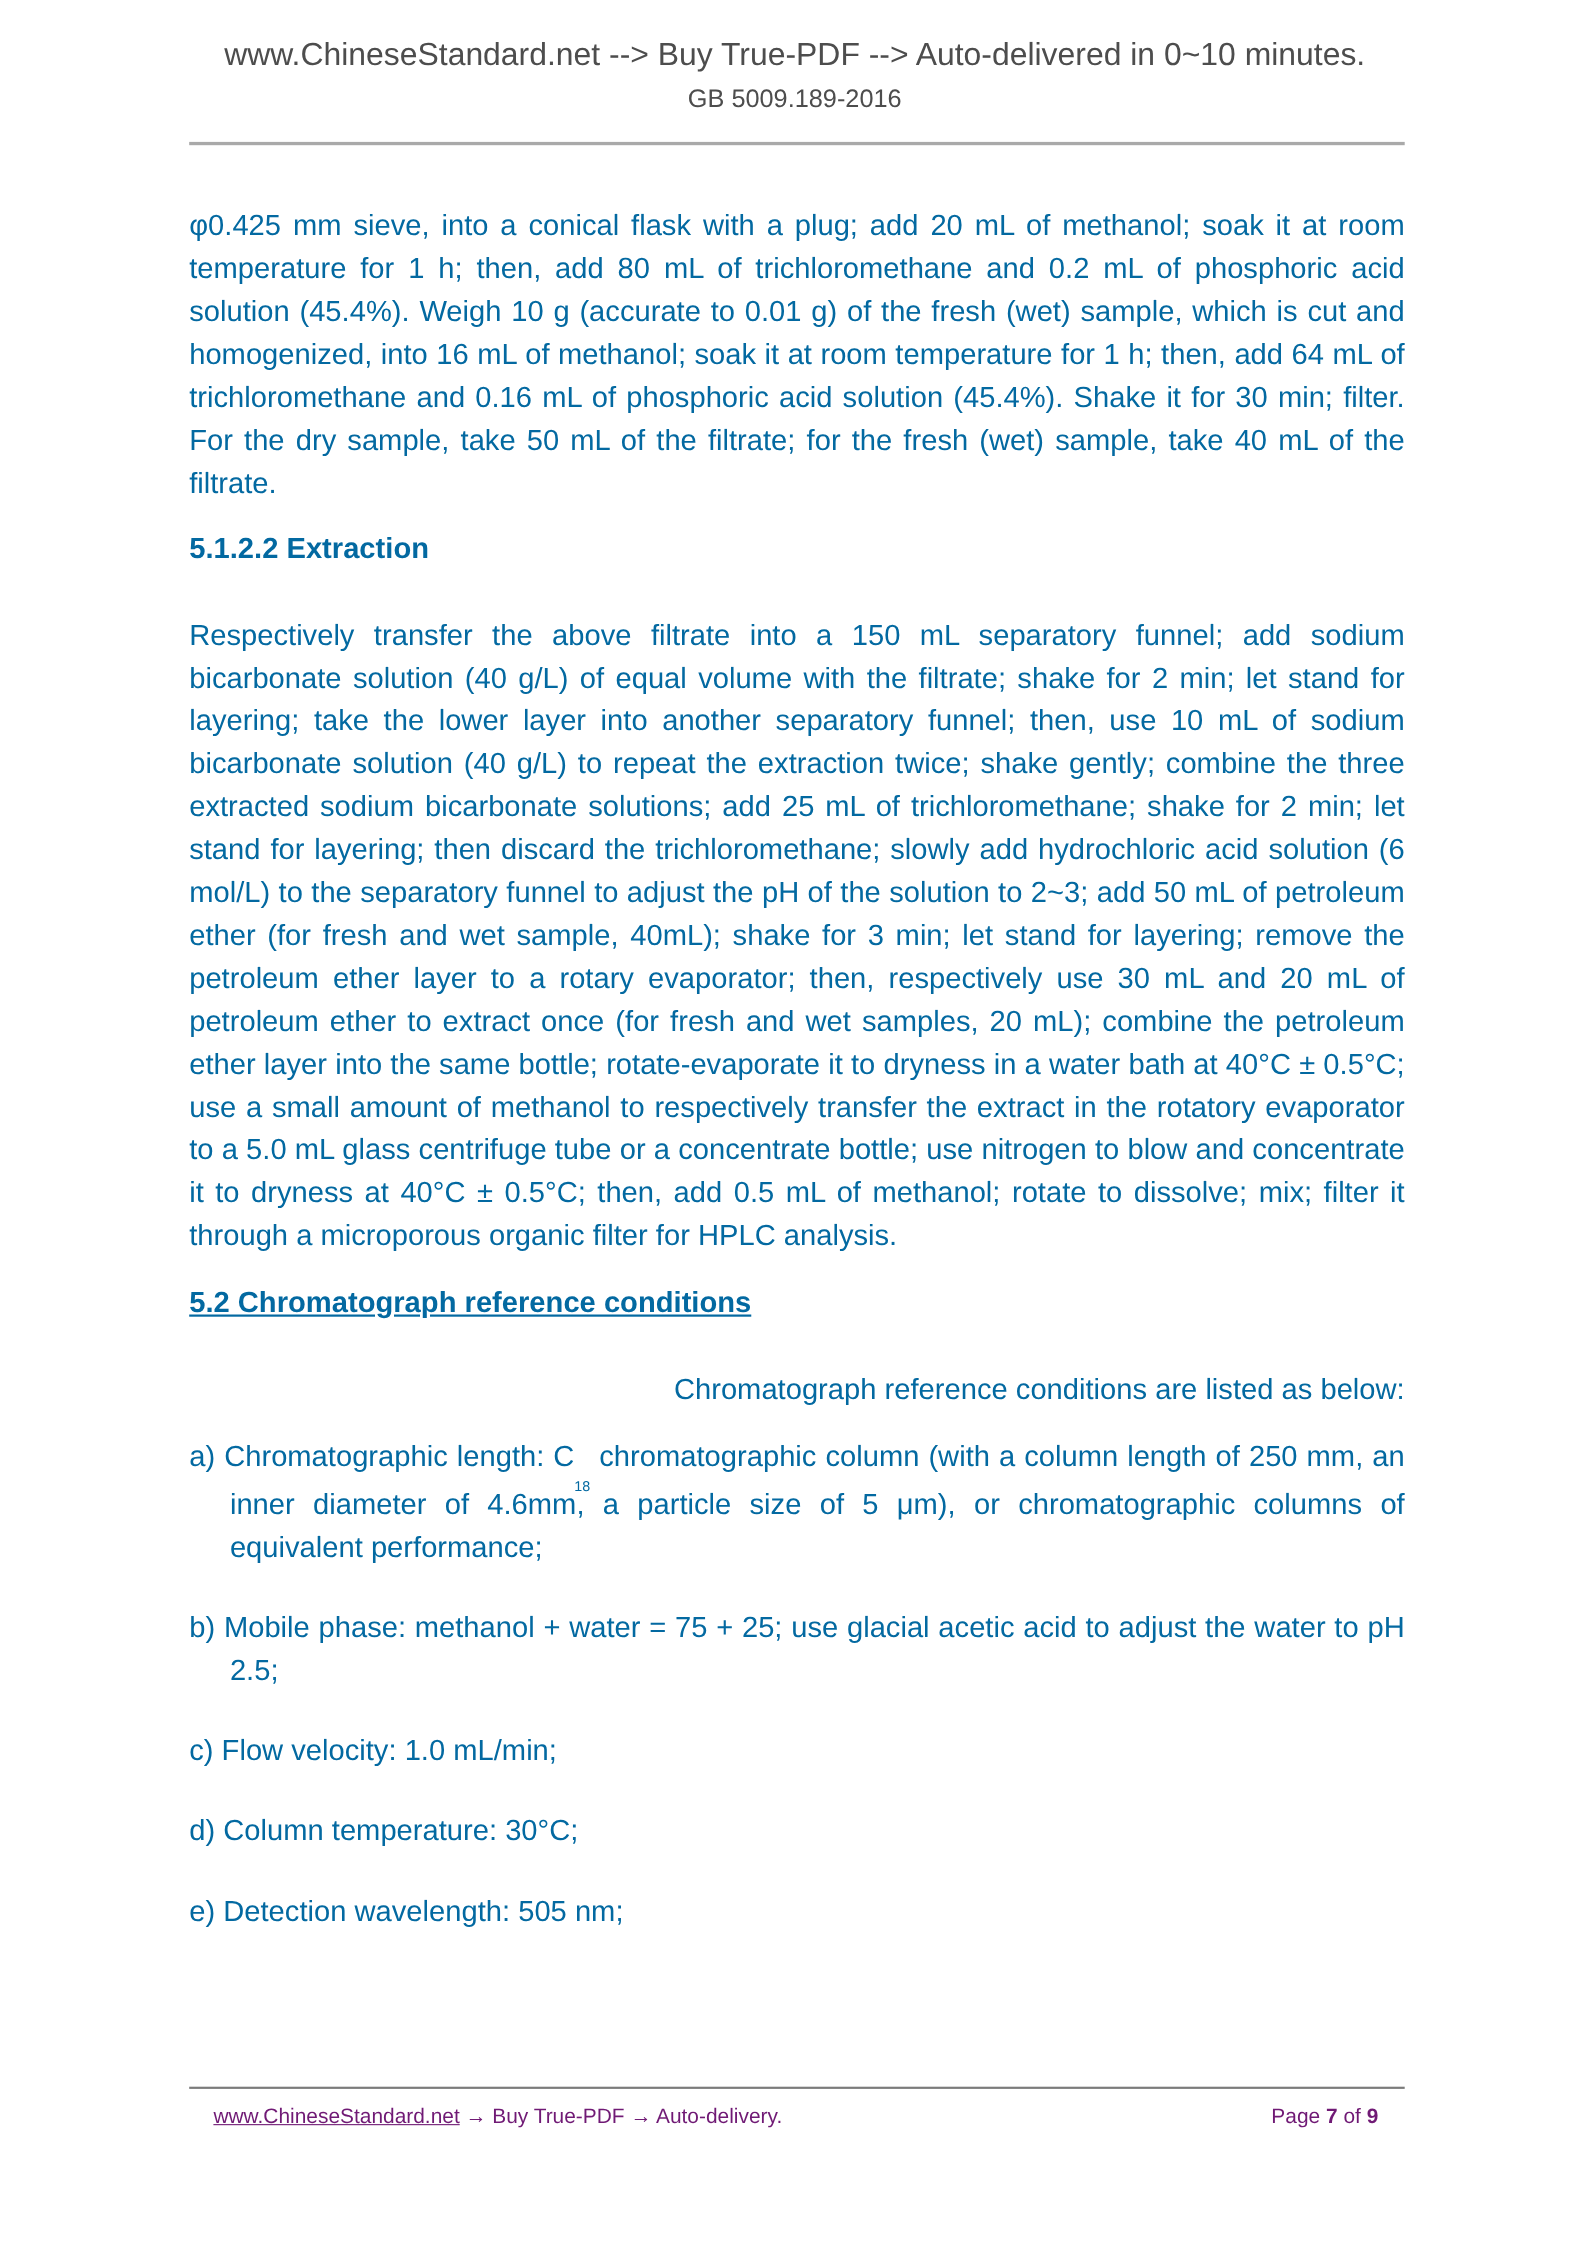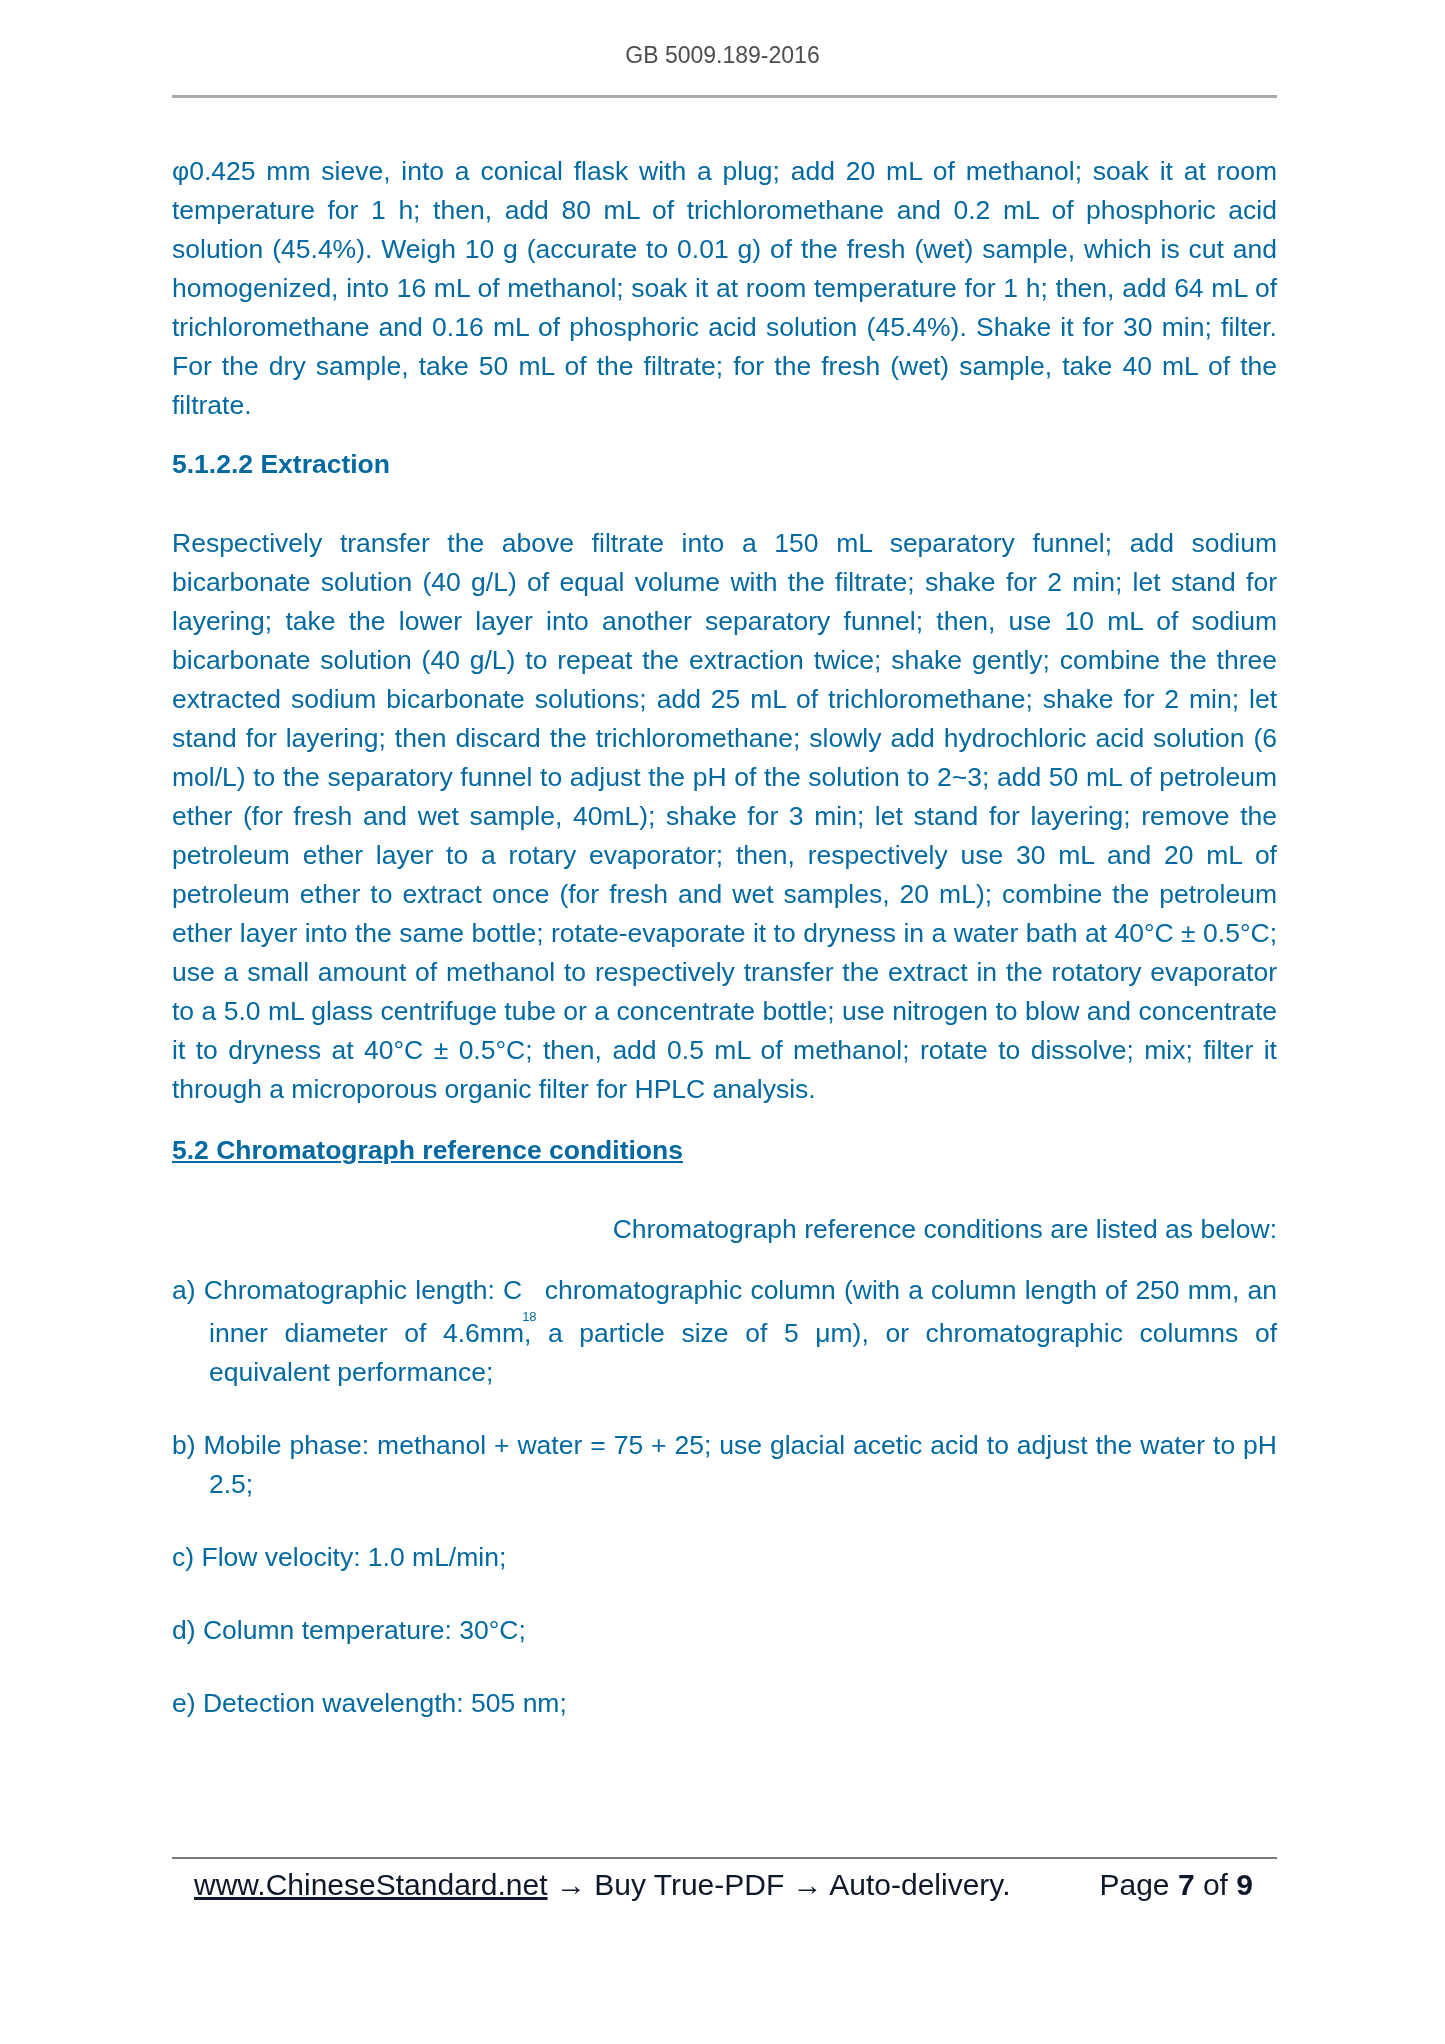--- a/index.html
+++ b/index.html
@@ -26,36 +26,37 @@
   .para{margin:0;}
   .p1{margin-top:54px;}
   .heading{font-weight:bold;margin:20px 0 40px 0;}
   .heading.second{margin:22px 0 40px 0;text-decoration:underline;}
   .intro{margin:2px 0 22px 0;text-align:right;}
   .item{padding-left:37px;text-indent:-37px;margin-bottom:34px;}
   .item:last-child{margin-bottom:0;}
   .sub{font-size:13px;position:relative;top:22px;}
   
   .footer{
-    position:absolute;left:172px;top:1857px;width:1105px;
-    color:#0f172a;font-size:30px;line-height:32px;
+    position:absolute;left:172px;top:1897px;width:1105px;
+    color:#701a75;font-size:19px;line-height:32px;
   }
   .rule-bottom{height:2px;background:#7b7b7b;}
   .footer-row{display:flex;justify-content:space-between;margin-top:10px;}
   .footer-left{padding-left:22px;}
   .footer-right{padding-right:24px;white-space:nowrap;}
   .site{text-decoration:underline;cursor:pointer;}
   .b{font-weight:bold;}
 </style>
 </head>
 <body>
 
 <div class="page">
 
   <div class="header">
+    <div class="h-line1">www.ChineseStandard.net --&gt; Buy True-PDF --&gt; Auto-delivered in 0~10 minutes.</div>
     <div class="h-line2">GB 5009.189-2016</div>
   </div>
   <div class="rule-top"></div>
 
   <div class="content">
     <p class="para p1">φ0.425 mm sieve, into a conical flask with a plug; add 20 mL of methanol; soak it at room temperature for 1 h; then, add 80 mL of trichloromethane and 0.2 mL of phosphoric acid solution (45.4%). Weigh 10 g (accurate to 0.01 g) of the fresh (wet) sample, which is cut and homogenized, into 16 mL of methanol; soak it at room temperature for 1 h; then, add 64 mL of trichloromethane and 0.16 mL of phosphoric acid solution (45.4%). Shake it for 30 min; filter. For the dry sample, take 50 mL of the filtrate; for the fresh (wet) sample, take 40 mL of the filtrate.</p>
 
     <div class="heading">5.1.2.2 Extraction</div>
 
     <p class="para">Respectively transfer the above filtrate into a 150 mL separatory funnel; add sodium bicarbonate solution (40 g/L) of equal volume with the filtrate; shake for 2 min; let stand for layering; take the lower layer into another separatory funnel; then, use 10 mL of sodium bicarbonate solution (40 g/L) to repeat the extraction twice; shake gently; combine the three extracted sodium bicarbonate solutions; add 25 mL of trichloromethane; shake for 2 min; let stand for layering; then discard the trichloromethane; slowly add hydrochloric acid solution (6 mol/L) to the separatory funnel to adjust the pH of the solution to 2~3; add 50 mL of petroleum ether (for fresh and wet sample, 40mL); shake for 3 min; let stand for layering; remove the petroleum ether layer to a rotary evaporator; then, respectively use 30 mL and 20 mL of petroleum ether to extract once (for fresh and wet samples, 20 mL); combine the petroleum ether layer into the same bottle; rotate-evaporate it to dryness in a water bath at 40°C ± 0.5°C; use a small amount of methanol to respectively transfer the extract in the rotatory evaporator to a 5.0 mL glass centrifuge tube or a concentrate bottle; use nitrogen to blow and concentrate it to dryness at 40°C ± 0.5°C; then, add 0.5 mL of methanol; rotate to dissolve; mix; filter it through a microporous organic filter for HPLC analysis.</p>

